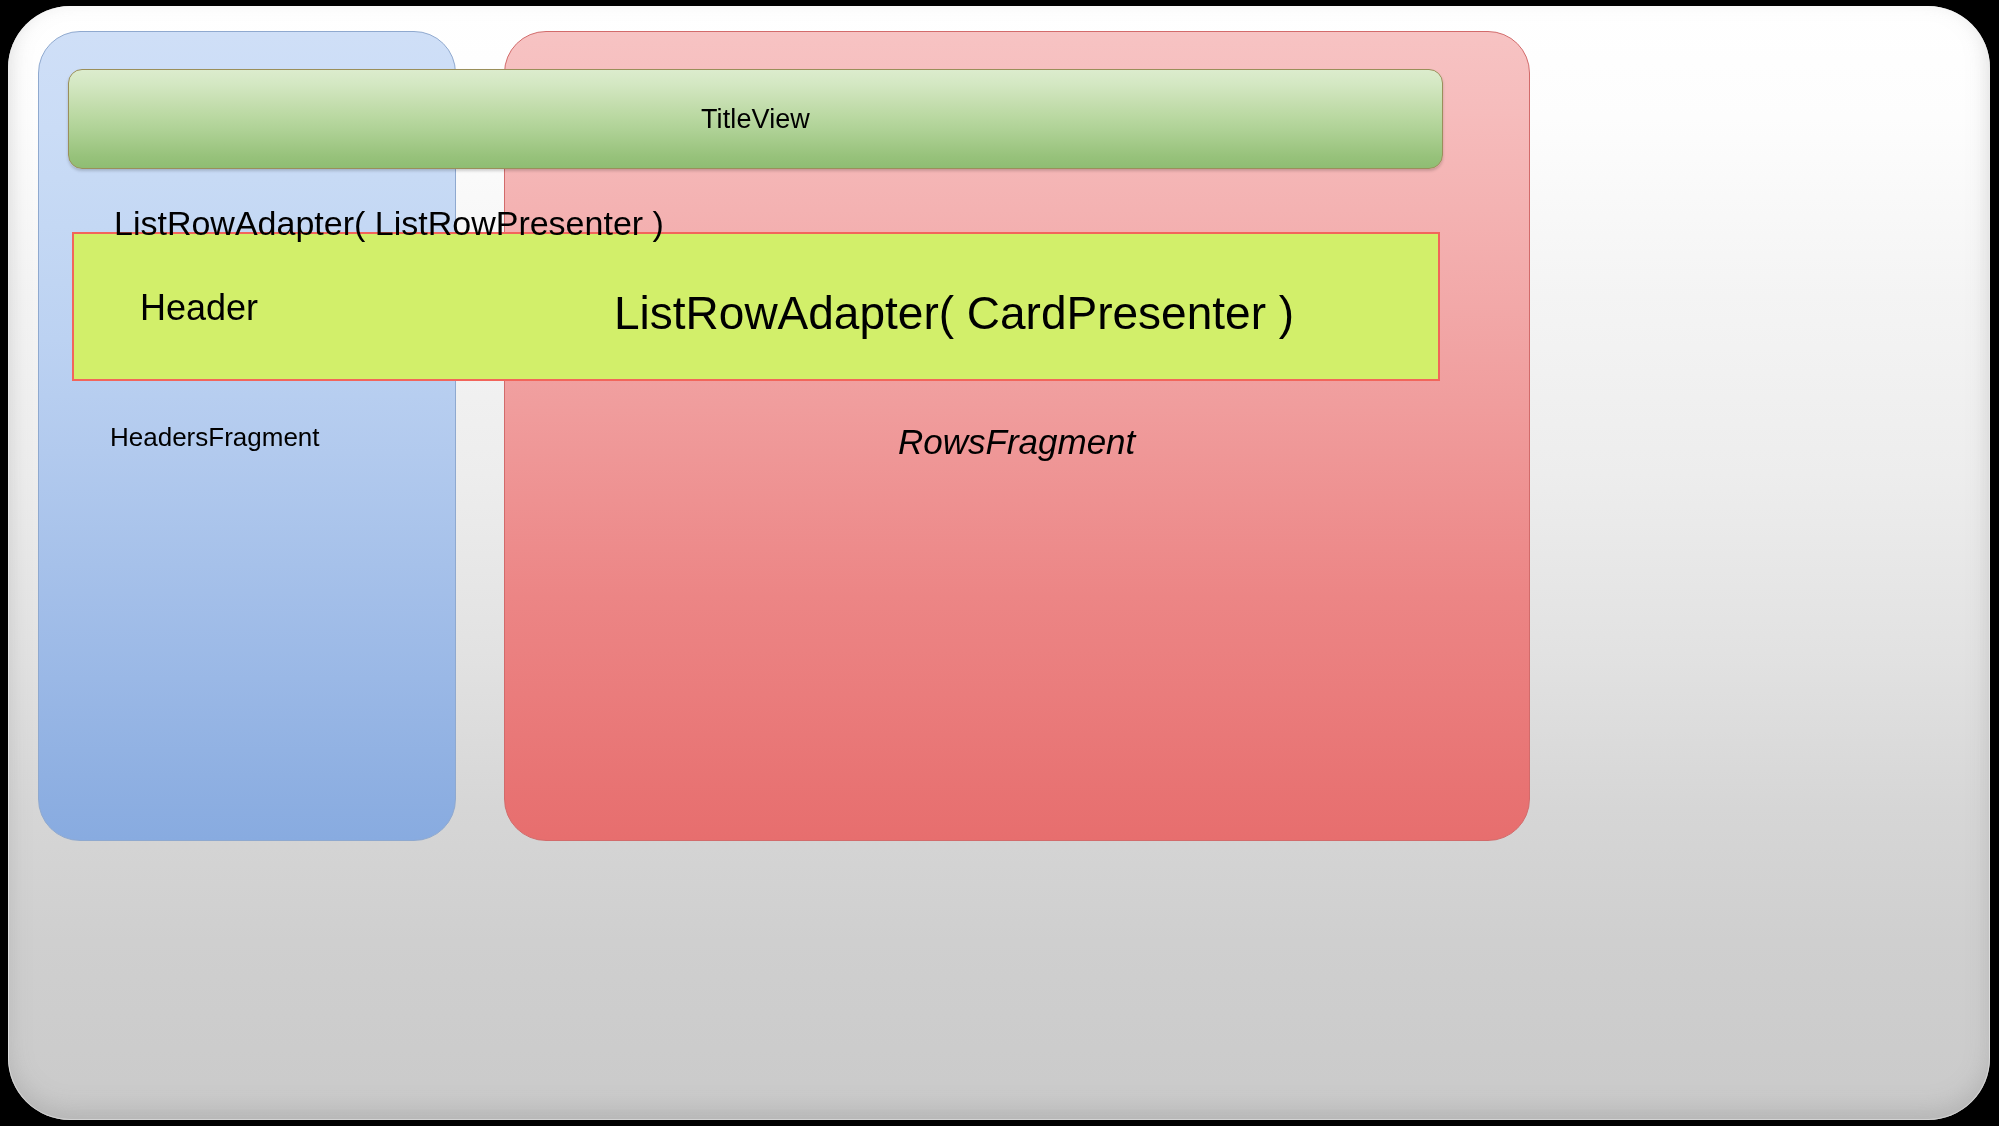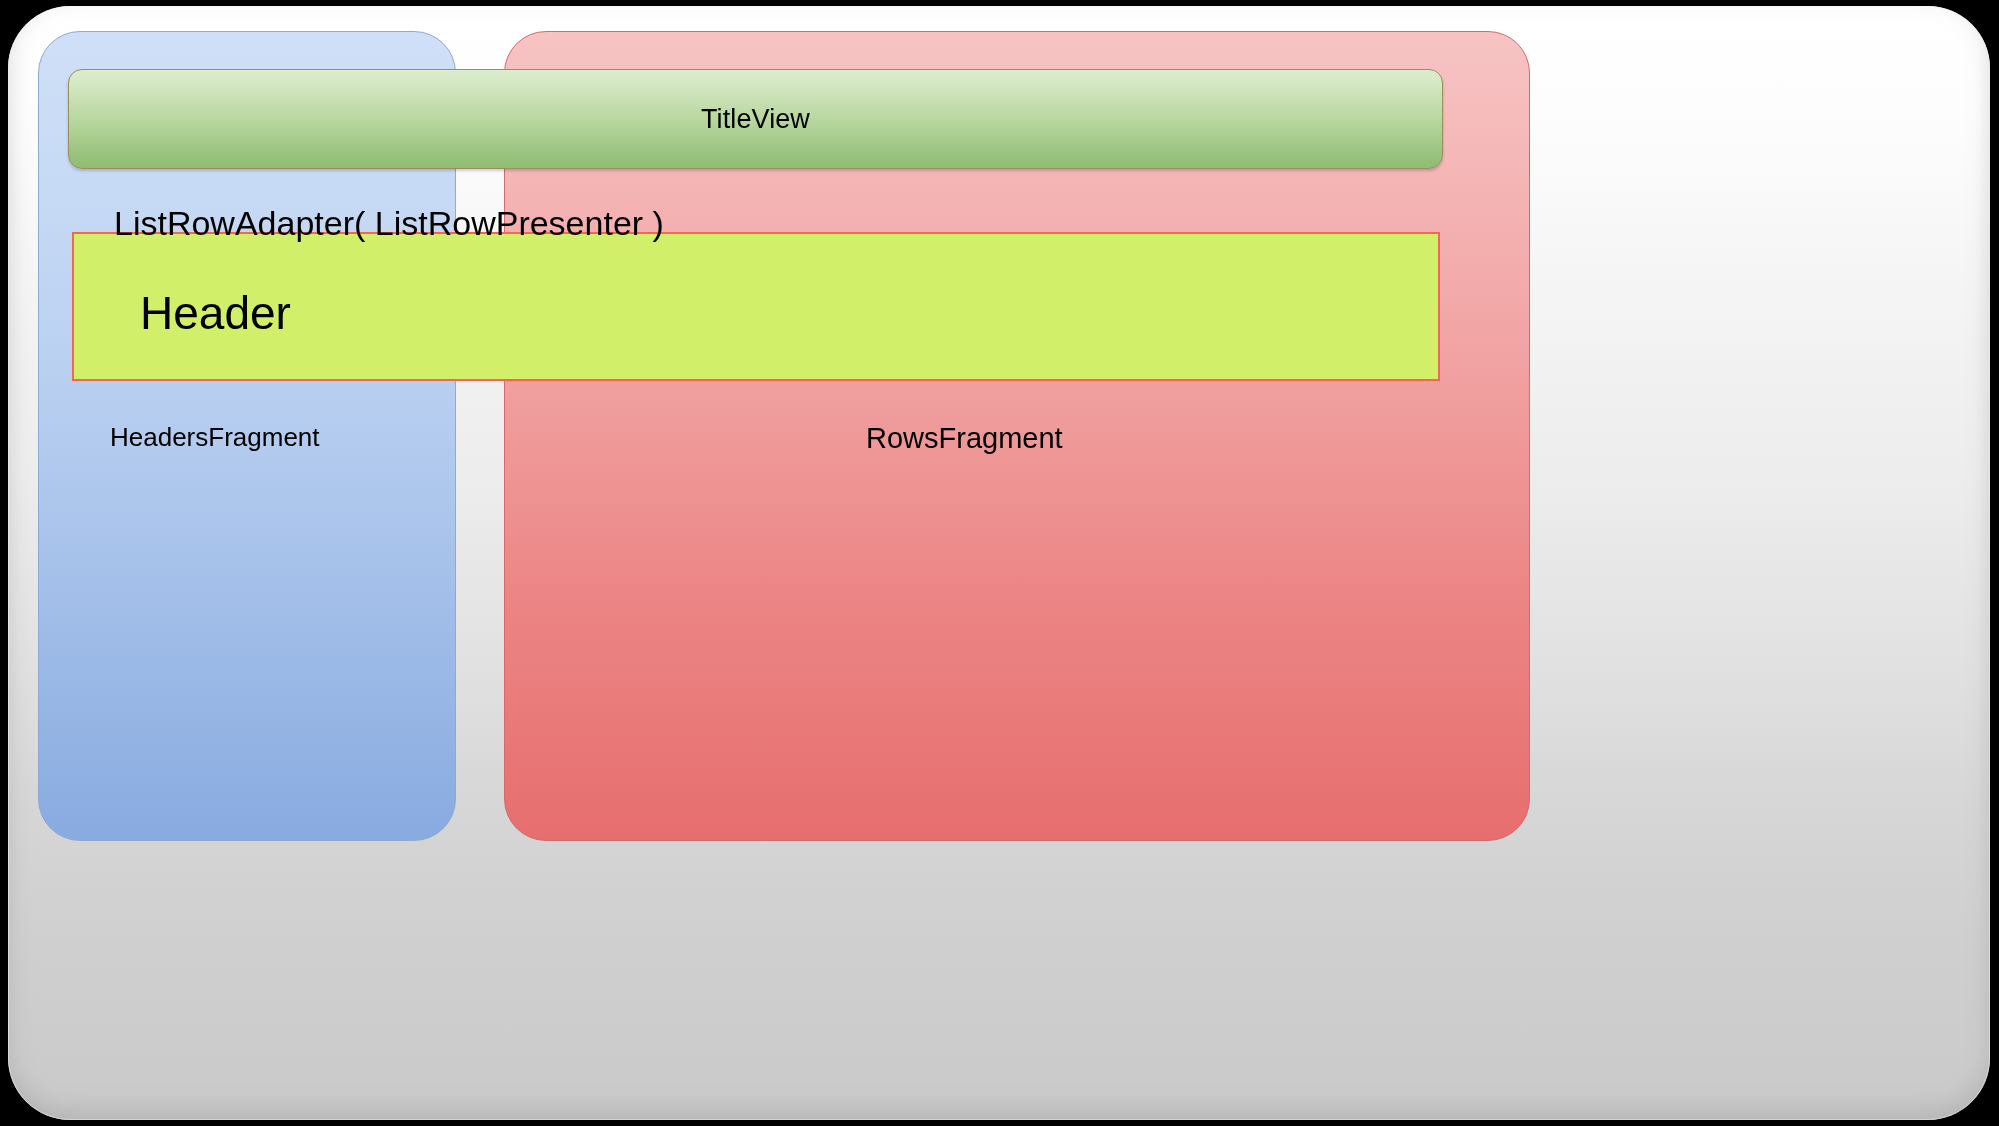--- a/index.html
+++ b/index.html
@@ -153,44 +153,45 @@
   .txt-listrowadapter-presenter {
     left: 114px;
     top: 206px;
     font-size: 34px;
     line-height: 1;
   }
 
   .txt-header {
     left: 140px;
     top: 290px;
-    font-size: 46px;
+    font-size: 36px;
     line-height: 1;
     text-align: center;
   }
 
   .txt-listrowadapter-card {
     left: 614px;
     top: 290px;
     font-size: 46px;
     line-height: 1;
   }
 
   .txt-headersfragment {
     left: 110px;
     top: 424px;
     font-size: 26px;
     line-height: 1;
   }
 
   .txt-rowsfragment {
-    left: 866px;
+    left: 898px;
     top: 424px;
-    font-size: 29px;
-    line-height: 1;
+    font-size: 35px;
+    line-height: 1;
+    font-style: italic;
   }
 </style>
 </head>
 <body>
 
 <div id="canvas">
 
   <div class="outer-shell"></div>
 
   <div class="panel-headers"></div>
@@ -200,18 +201,19 @@
   <div class="bar-title">
     <span class="bar-title-label">TitleView</span>
   </div>
 
   <div class="box-listrow"></div>
 
   <span class="txt txt-listrowadapter-presenter">ListRowAdapter( ListRowPresenter )</span>
 
   <span class="txt txt-header">Header</span>
 
+  <span class="txt txt-listrowadapter-card">ListRowAdapter( CardPresenter )</span>
 
   <span class="txt txt-headersfragment">HeadersFragment</span>
 
   <span class="txt txt-rowsfragment">RowsFragment</span>
 
 </div>
 
 </body></html>

